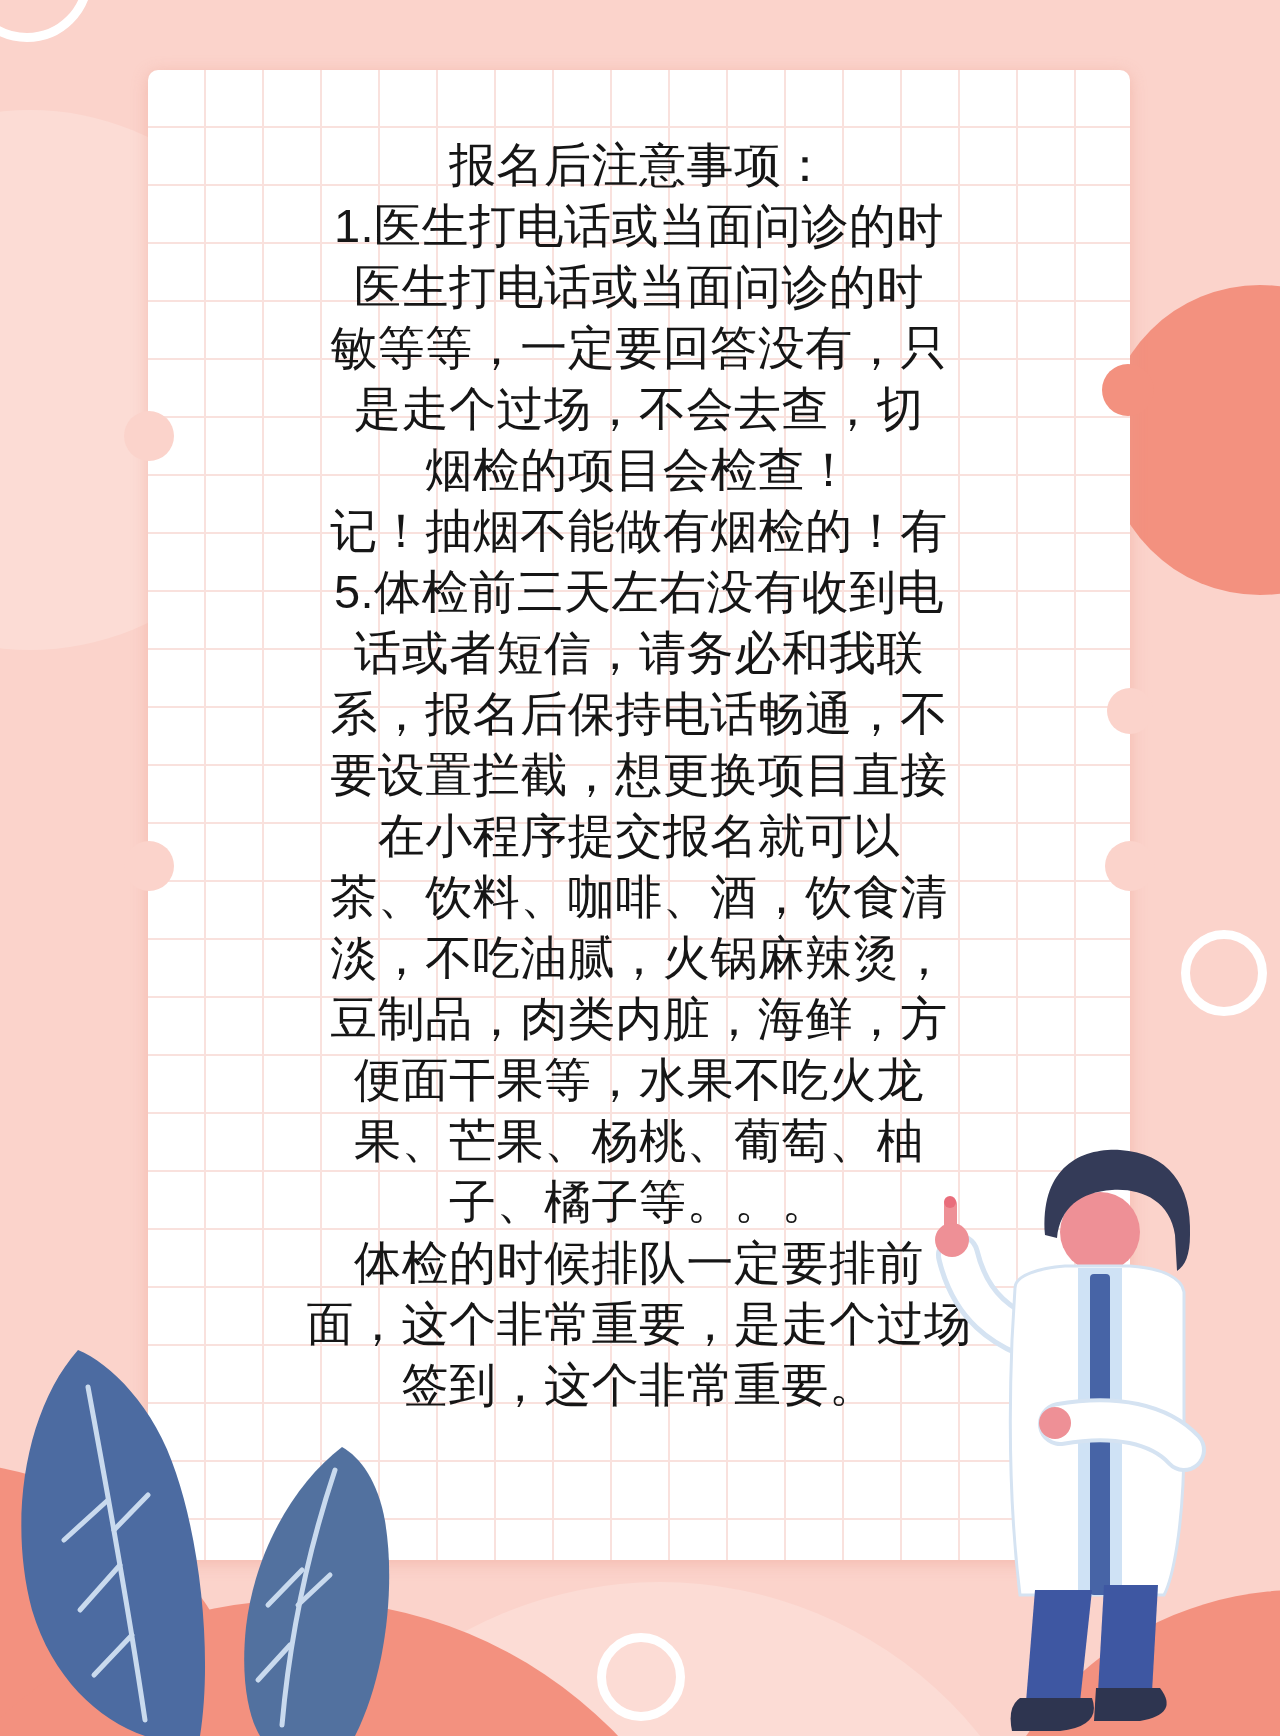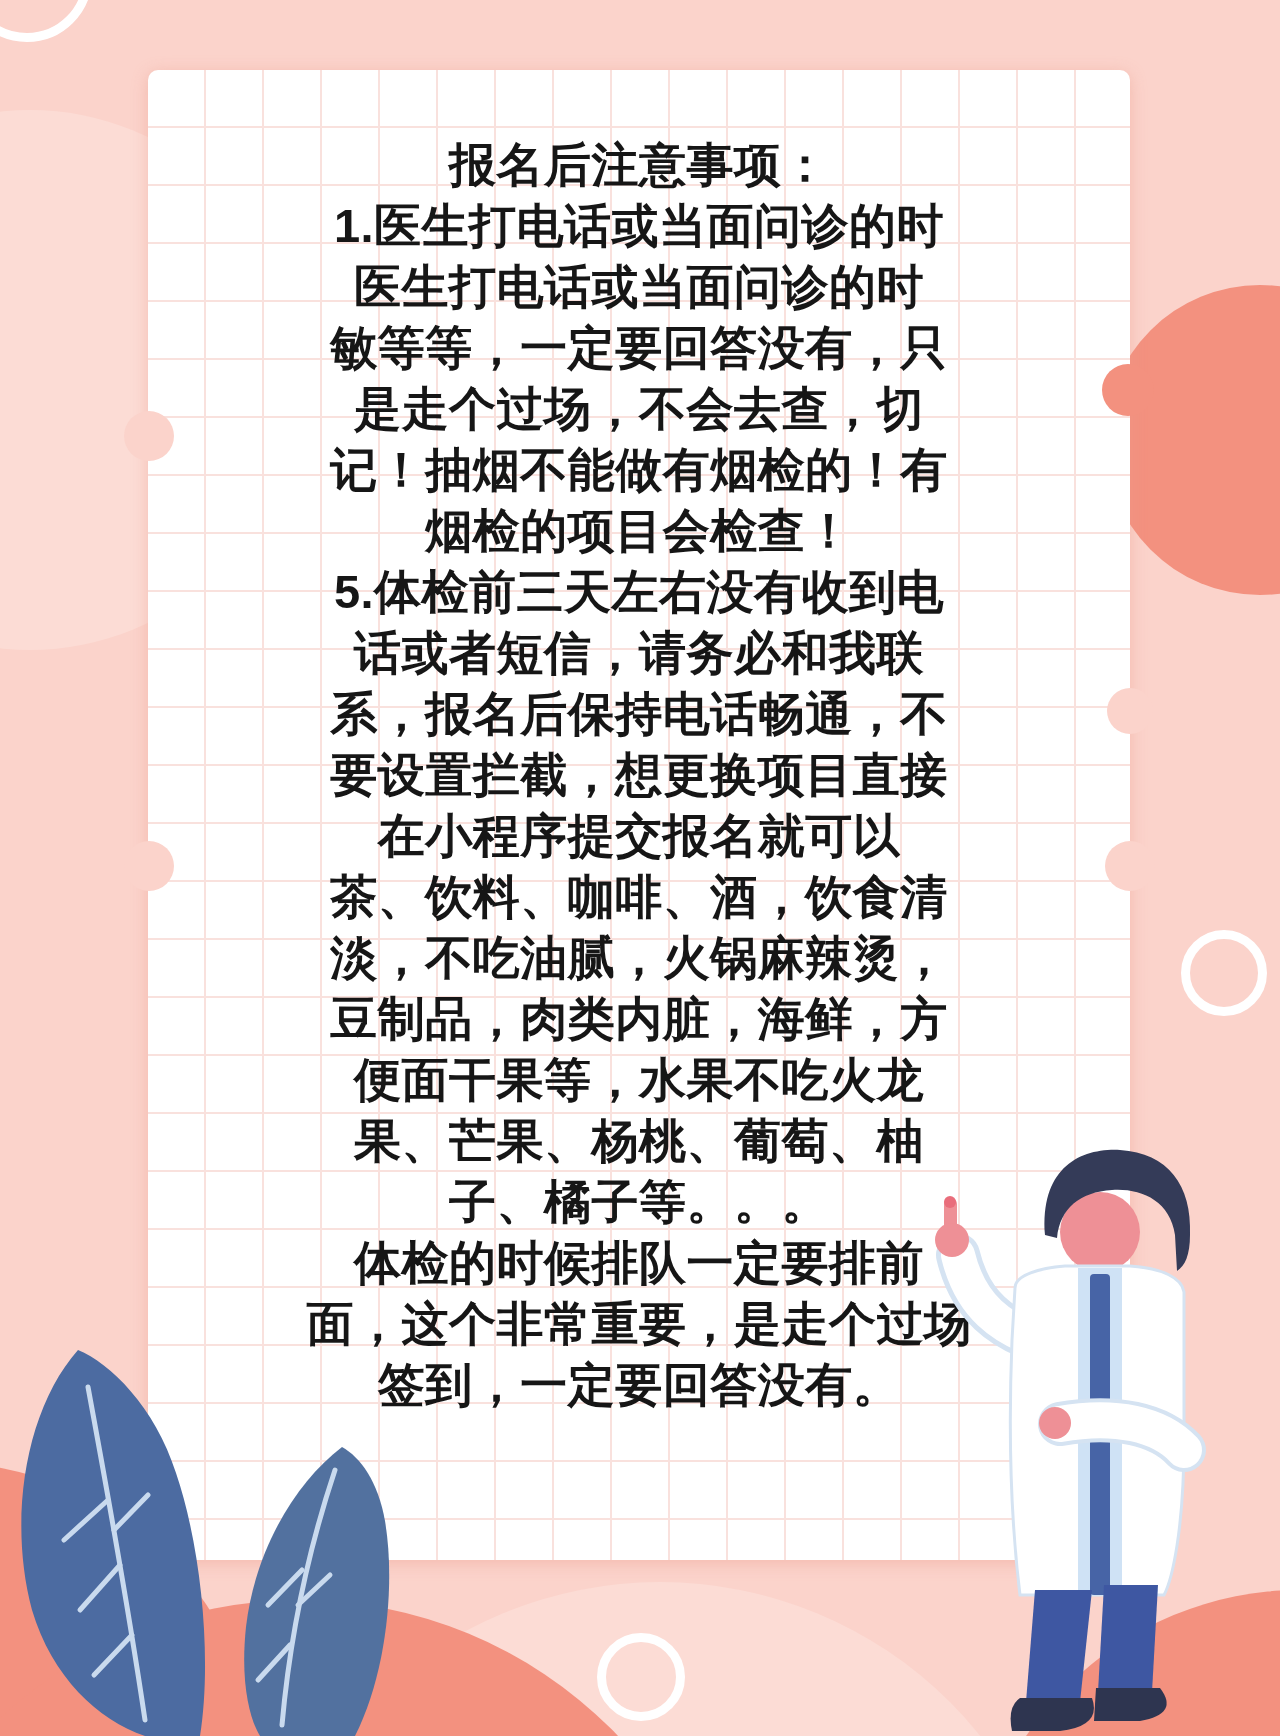--- a/index.html
+++ b/index.html
@@ -39,21 +39,21 @@
       repeating-linear-gradient(to bottom, transparent 0px, transparent 56px, var(--grid-line) 56px, var(--grid-line) 58px);
     border-radius:10px;
     box-shadow:0 3px 16px rgba(236,152,136,0.45);
     z-index:2;
   }
   .notch{border-radius:50%;z-index:3;background:var(--bg);}
   .notch.salmon-fill{background:var(--salmon);}
   .notice{
     position:absolute;left:0;right:0;top:64px;
     text-align:center;color:var(--ink);
-    font-weight:700;font-size:47px;line-height:61px;
+    font-weight:400;font-size:47px;line-height:61px;
     letter-spacing:0.5px;white-space:nowrap;
   }
   .notice .line{min-height:61px;}
   svg{display:block;}
   .leaves{left:-10px;top:1325px;z-index:4;}
   .doctor{left:900px;top:1140px;z-index:5;}
 </style>
 </head>
 <body>
 
@@ -70,36 +70,36 @@
 <div class="abs ring" style="left:597px;top:1633px;width:88px;height:88px;z-index:2;"></div>
 
 <div class="abs card">
   <div class="notice">
     <div class="line">报名后注意事项：</div>
     <div>
         <div class="line">1.医生打电话或当面问诊的时</div>
         <div class="line">医生打电话或当面问诊的时</div>
         <div class="line">敏等等，一定要回答没有，只</div>
         <div class="line">是走个过场，不会去查，切</div>
+        <div class="line">烟检的项目会检查！</div>
         <div class="line">记！抽烟不能做有烟检的！有</div>
-        <div class="line">烟检的项目会检查！</div>
         <div class="line">5.体检前三天左右没有收到电</div>
         <div class="line">话或者短信，请务必和我联</div>
         <div class="line">系，报名后保持电话畅通，不</div>
         <div class="line">要设置拦截，想更换项目直接</div>
         <div class="line">在小程序提交报名就可以</div>
         <div class="line">茶、饮料、咖啡、酒，饮食清</div>
         <div class="line">淡，不吃油腻，火锅麻辣烫，</div>
         <div class="line">豆制品，肉类内脏，海鲜，方</div>
         <div class="line">便面干果等，水果不吃火龙</div>
         <div class="line">果、芒果、杨桃、葡萄、柚</div>
         <div class="line">子、橘子等。。。</div>
         <div class="line">体检的时候排队一定要排前</div>
         <div class="line">面，这个非常重要，是走个过场</div>
-        <div class="line">签到，一定要回答没有。</div>
+        <div class="line">签到，这个非常重要。</div>
       </div>
   </div>
 </div>
 
 <div class="abs notch" style="left:124px;top:411px;width:50px;height:50px;"></div>
 <div class="abs notch" style="left:124px;top:841px;width:50px;height:50px;"></div>
 <div class="abs notch salmon-fill" style="left:1102px;top:364px;width:52px;height:52px;"></div>
 <div class="abs notch" style="left:1107px;top:688px;width:46px;height:46px;"></div>
 <div class="abs notch" style="left:1105px;top:841px;width:50px;height:50px;"></div>
 

